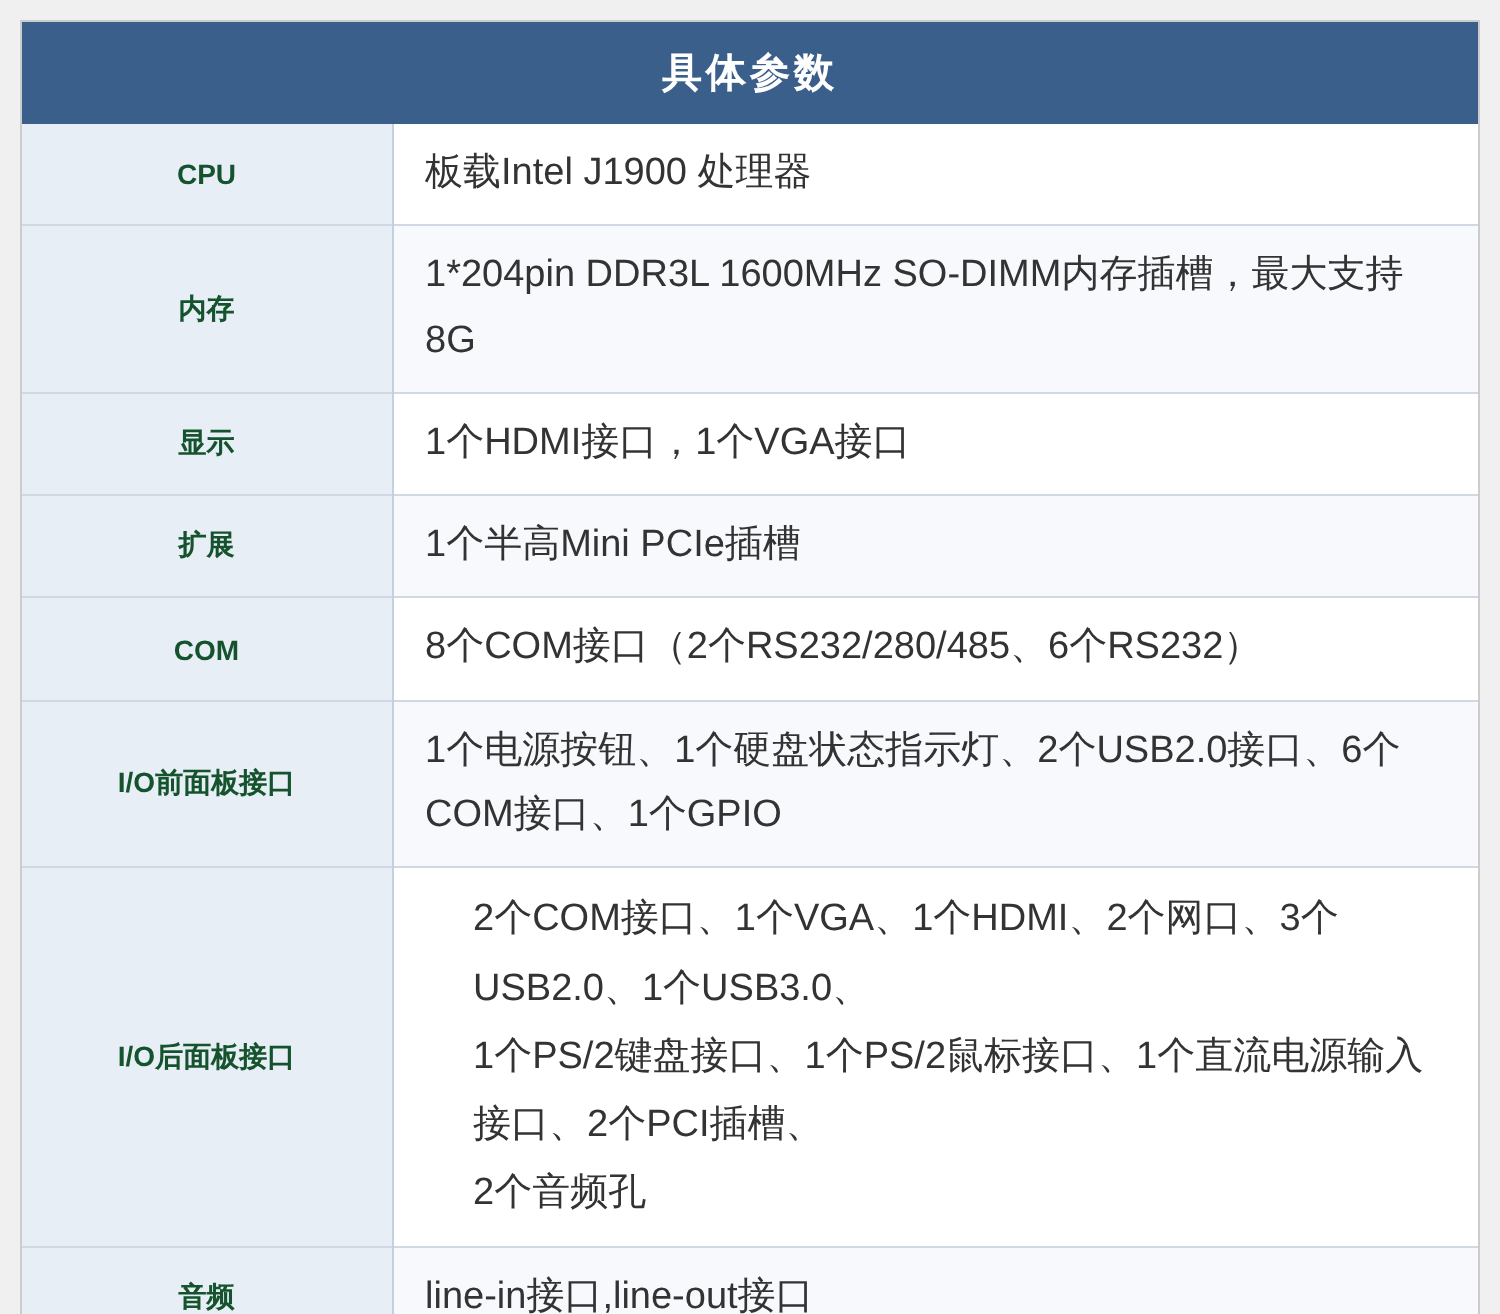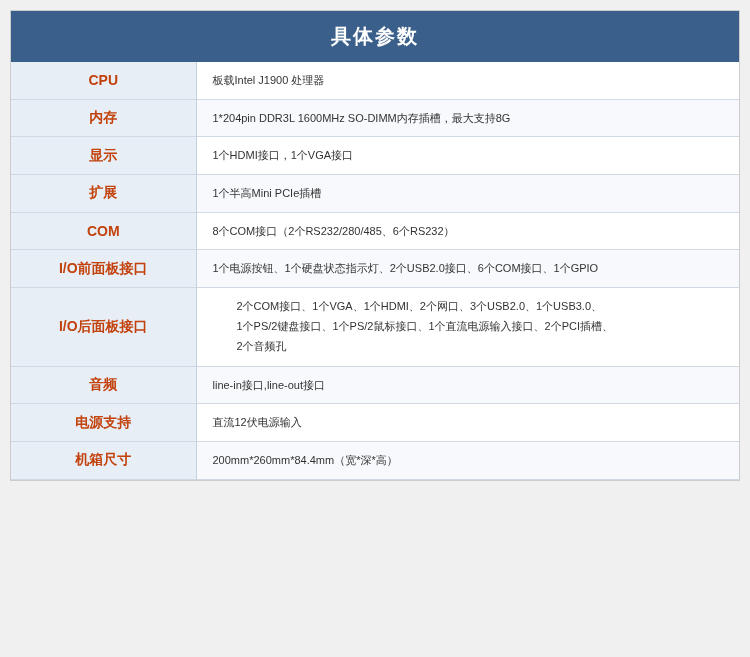--- a/index.html
+++ b/index.html
@@ -27,27 +27,27 @@
     }
     table {
       width: 100%;
       border-collapse: collapse;
     }
     tr {
       border-bottom: 1px solid #d0d8e4;
     }
     td {
       padding: 9px 16px;
-      font-size: 11px;
+      font-size: 19px;
       vertical-align: middle;
     }
     td.label-cell {
       width: 185px;
       background: #e8eef5;
-      color: #c2410c;
+      color: #14532d;
       font-weight: bold;
       text-align: center;
       border-right: 1px solid #c5d0de;
       font-size: 14px;
     }
     td.value-cell {
       color: #333;
       line-height: 1.7;
     }
     tr:nth-child(odd) td.value-cell {

